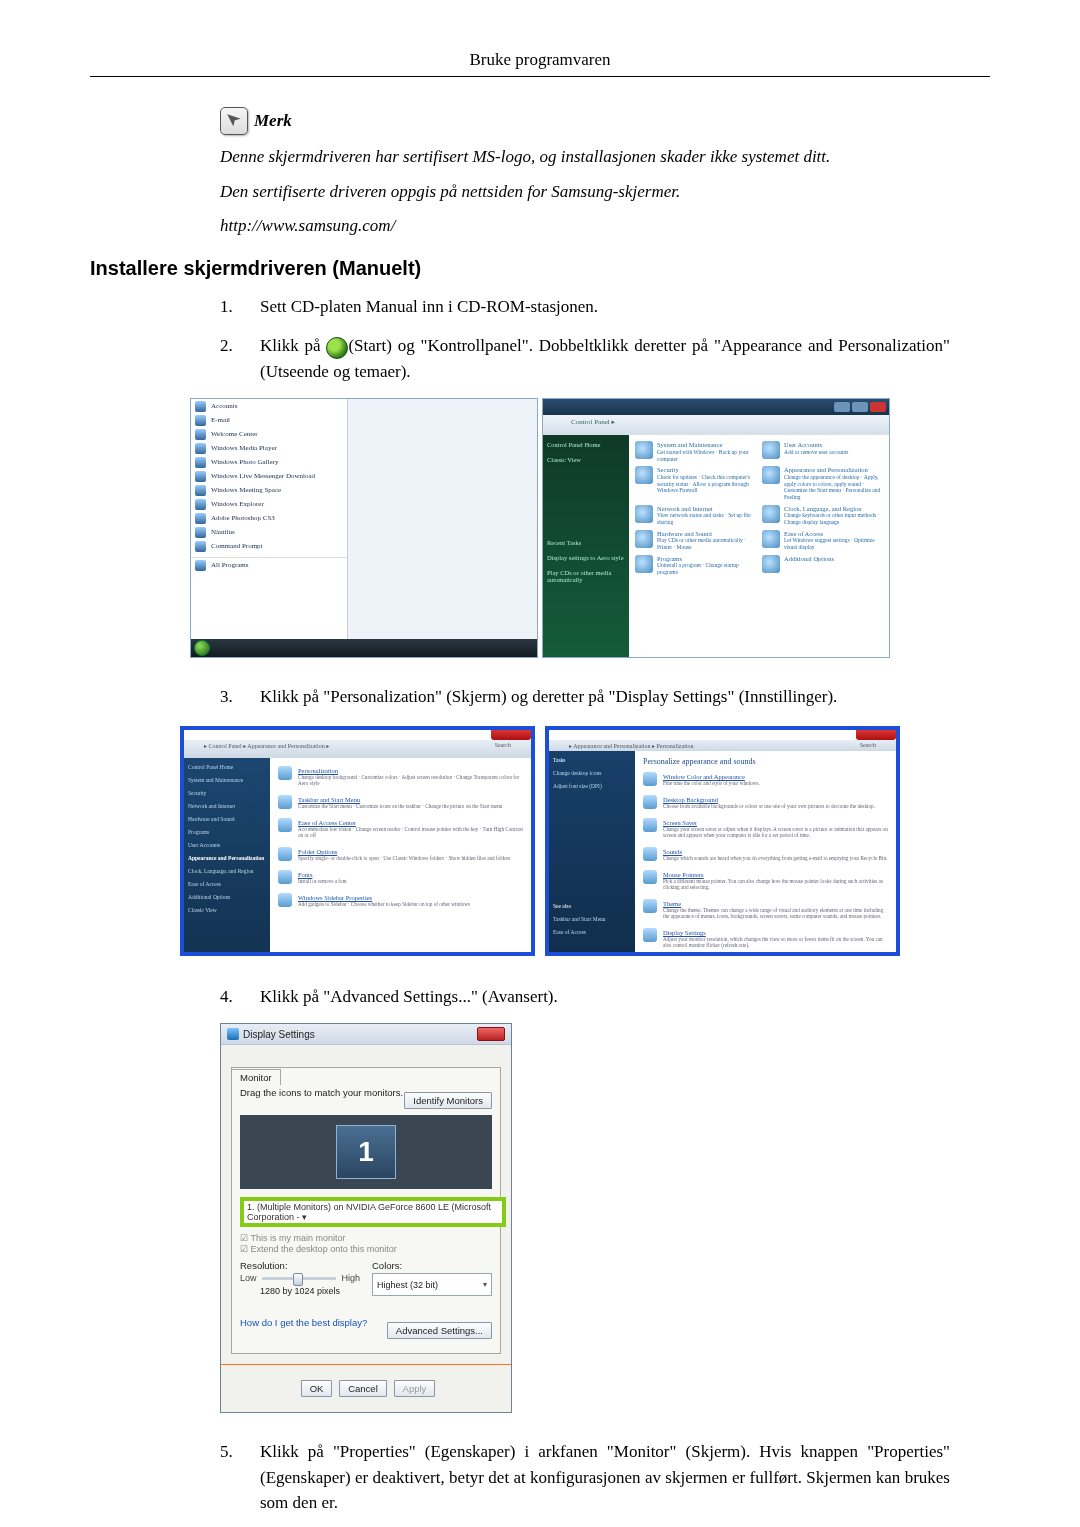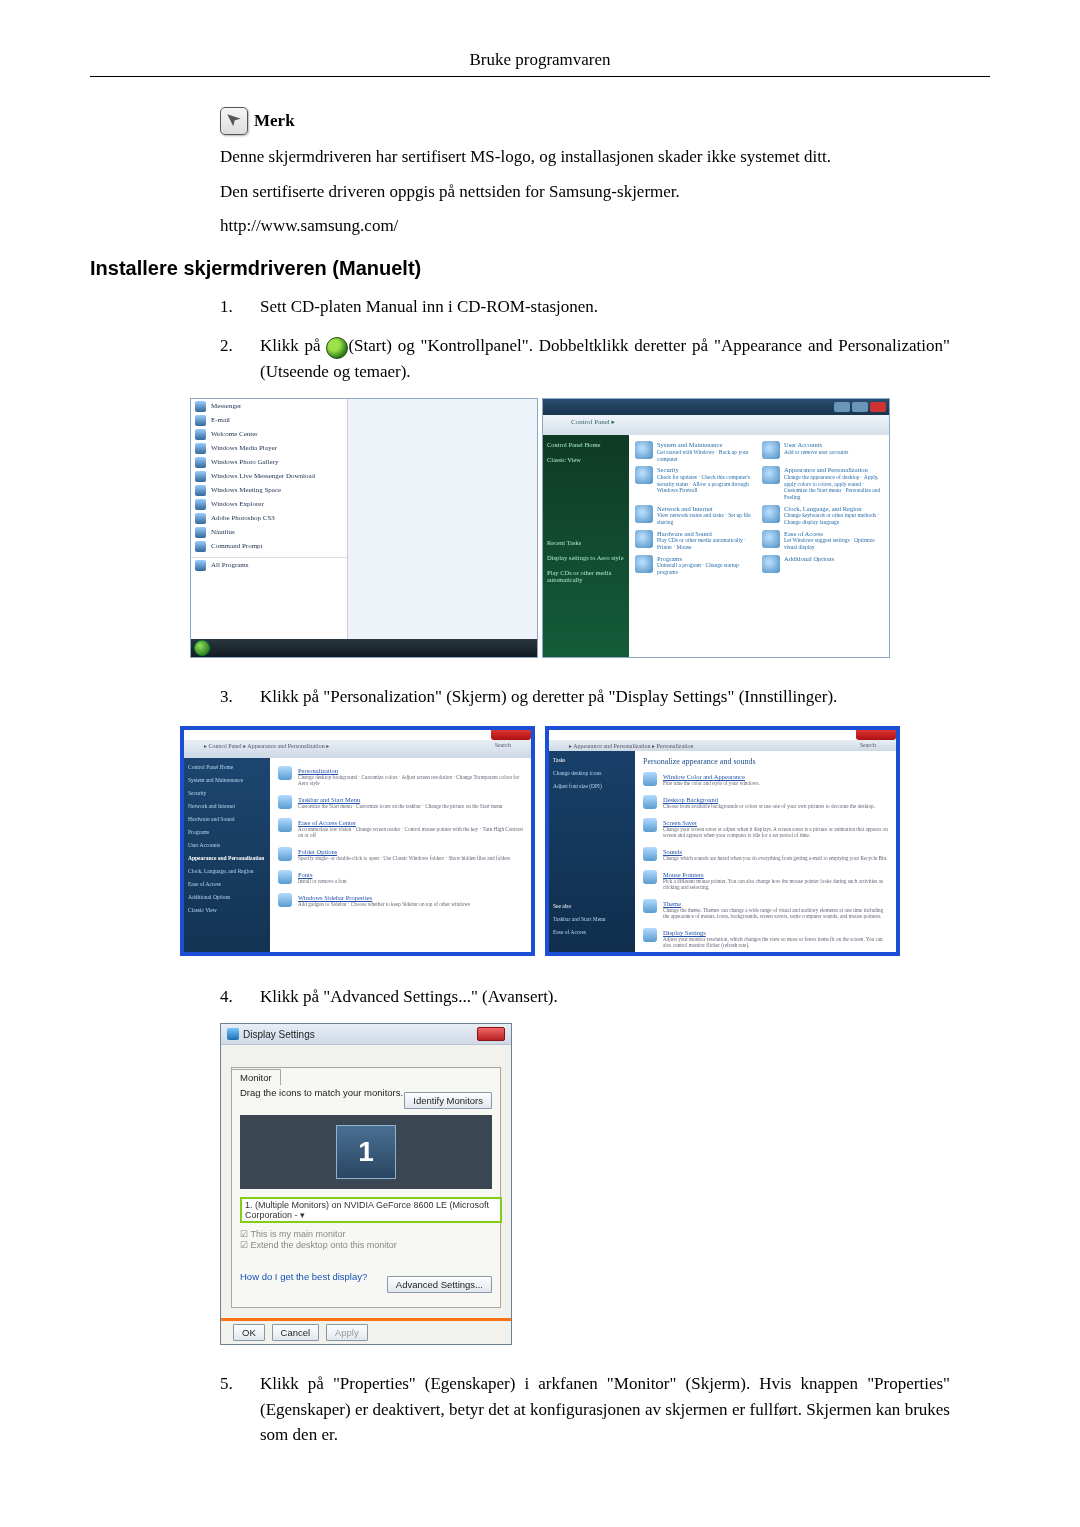--- a/index.html
+++ b/index.html
@@ -19,20 +19,21 @@
     margin-bottom: 6px;
   }
   hr.top-line {
     border: none;
     border-top: 1.5px solid #000;
     margin: 0 0 30px 0;
   }
   .note-block {
     margin-left: 130px;
     margin-right: 40px;
+    font-style: italic;
   }
   .note-row {
     display: flex;
     align-items: center;
     margin-bottom: 10px;
   }
   .note-icon {
     width: 26px;
     height: 26px;
     border: 1.5px solid #555;
@@ -375,21 +376,21 @@
     display: flex;
     align-items: center;
     justify-content: center;
     color: #fff;
     font-size: 28px;
     font-weight: bold;
   }
   .ds-select {
     width: 100%;
     font-size: 9px;
-    border: 2px solid #84cc16;
+    border: 4px solid #84cc16;
     padding: 1px 3px;
     background: #fff;
     color: #333;
     margin-bottom: 6px;
   }
   .ds-chk {
     font-size: 9px;
     color: #888;
     margin-bottom: 1px;
   }
@@ -433,23 +434,23 @@
   }
   .combo .arr {
     font-size: 8px;
     color: #555;
   }
   .link {
     color: #1451b5;
     font-size: 9.5px;
   }
   .ds-footer {
-    text-align: left;
-    padding: 6px 8px;
-    border-top: 3px solid #f97316;
+    text-align: center;
+    padding: 18px 8px;
+    border-top: 1px solid #f97316;
   }
   .ds-footer .ds-btn { margin-left: 4px; }
   .ds-footer .ds-btn.dis { color: #999; }
   sup { font-size: 0.7em; }
 </style>
 </head>
 <body>
 
 <div class="page">
   <div class="header-title">Bruke programvaren</div>
@@ -486,21 +487,21 @@
       <div class="step-body">
         <span>Klikk på </span><span class="start-icon"></span><span>(Start) og "Kontrollpanel". Dobbeltklikk deretter på "Appearance and Personalization" (Utseende og temaer).</span>
       </div>
     </div>
   </div>
 
   <div class="ss-vista-double">
 
     <div class="ss-half">
       <div class="startmenu-left">
-        <div class="sm-item">Messenger</div>
+        <div class="sm-item">Accounts</div>
         <div class="sm-item">E-mail</div>
         <div class="sm-item">Welcome Center</div>
         <div class="sm-item">Windows Media Player</div>
         <div class="sm-item">Windows Photo Gallery</div>
         <div class="sm-item">Windows Live Messenger Download</div>
         <div class="sm-item">Windows Meeting Space</div>
         <div class="sm-item">Windows Explorer</div>
         <div class="sm-item">Adobe Photoshop CS3</div>
         <div class="sm-item">Nàutilus</div>
         <div class="sm-item">Command Prompt</div>
@@ -643,20 +644,38 @@
         <div class="ds-row">
           <span>Drag the icons to match your monitors.</span>
           <span class="ds-btn">Identify Monitors</span>
         </div>
         <div class="monitor-area">
           <div class="monitor-box">1</div>
         </div>
         <div class="ds-select">1. (Multiple Monitors) on NVIDIA GeForce 8600 LE (Microsoft Corporation - ▾</div>
         <div class="ds-chk">☑ <span>This is my main monitor</span></div>
         <div class="ds-chk">☑ <span>Extend the desktop onto this monitor</span></div>
+        <div class="grid2">
+          <div>Resolution:</div>
+          <div>Colors:</div>
+          <div>
+            <div class="slider-row">
+              <span>Low</span>
+              <div class="slider-track">
+                  <div class="slider-thumb"></div>
+                </div>
+              <span>High</span>
+            </div>
+            <div style="text-align:center;font-size:9px;margin-top:3px;">1280 by 1024 pixels</div>
+          </div>
+          <div class="combo">
+            <span>Highest (32 bit)</span>
+              <span class="arr">▾</span>
+          </div>
+        </div>
         <div class="ds-row" style="margin-top:10px;">
           <span class="link">How do I get the best display?</span>
           <span class="ds-btn">Advanced Settings...</span>
         </div>
       </div>
     </div>
     <div class="ds-footer">
       <span class="ds-btn">OK</span>
       <span class="ds-btn">Cancel</span>
       <span class="ds-btn dis">Apply</span>

